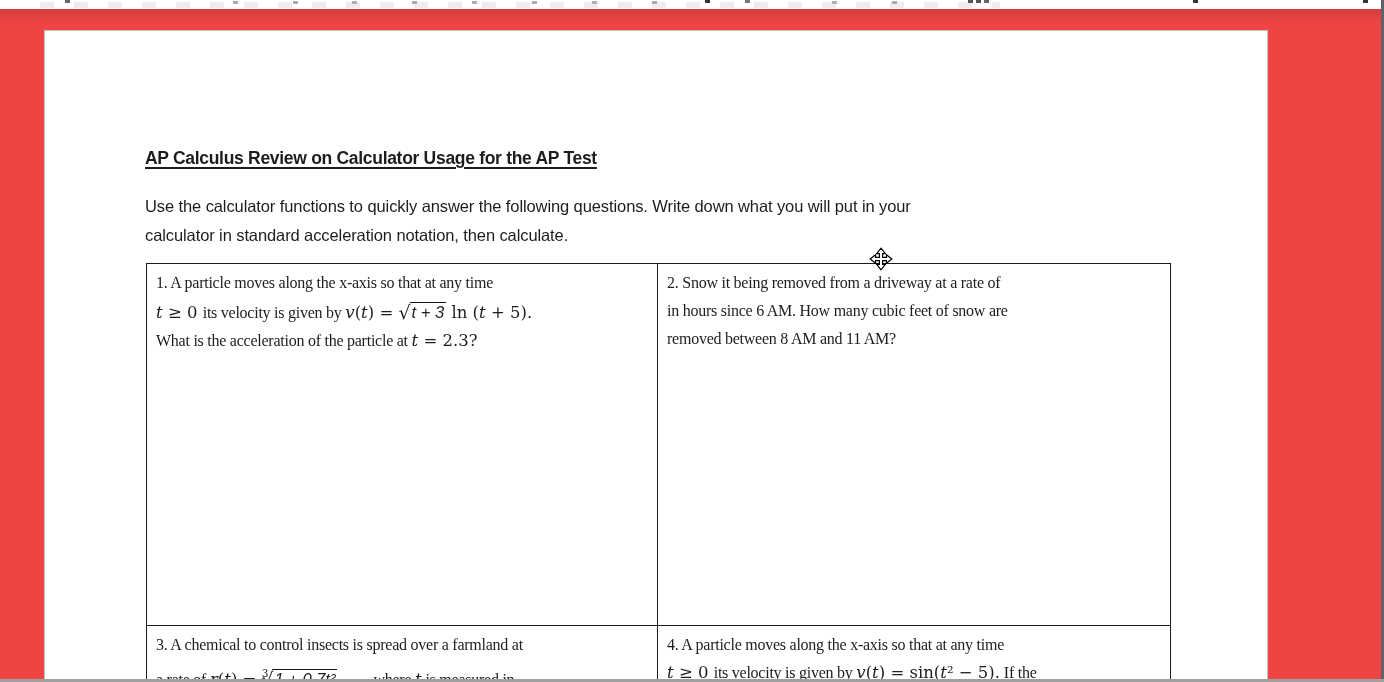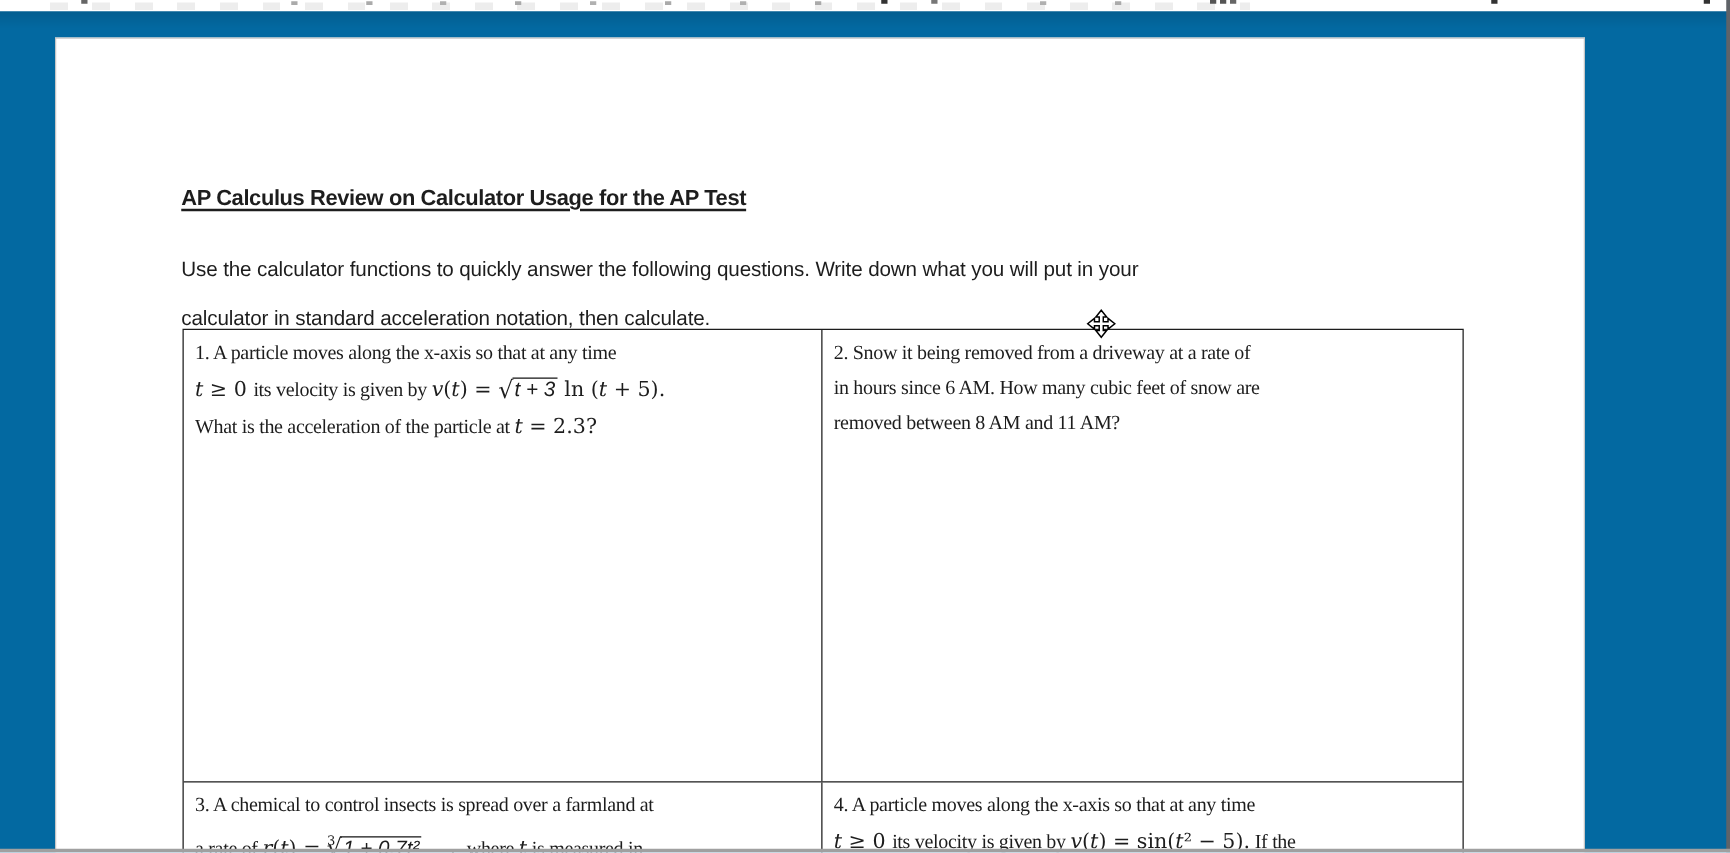--- a/index.html
+++ b/index.html
@@ -1,20 +1,20 @@
 <!DOCTYPE html>
 <html style="--text: #1d1d1d; --tableBorder: #1c1c1c; --pageBorder: #c6c6c6; --bottomEdge: #a0a0a0; --windowEdge: #5f6368;"><head>
 <meta charset="utf-8">
 <style>
   :root{
     --text:#1d1d1d; --tableBorder:#1c1c1c; --pageBorder:#c6c6c6;
     --bottomEdge:#a0a0a0; --windowEdge:#5f6368;
   }
   html,body{margin:0;padding:0;background:#fff;}
-  .screen{position:relative;width:1384px;height:682px;overflow:hidden;background:#0369a1;
+  .screen{position:relative;width:1384px;height:682px;overflow:hidden;background:#ef4444;
           font-family:"Liberation Sans",sans-serif;color:var(--text);}
 
   
   .top-row{position:absolute;left:0;top:0;width:1384px;height:9px;background:#fff;z-index:5;}
   .top-blocks{position:absolute;left:40px;top:2px;width:960px;height:6px;
               background:repeating-linear-gradient(90deg,#ededed 0 14px,rgba(0,0,0,0) 14px 34px);}
   .top-dashes{position:absolute;left:0;top:0;width:5px;height:3px;background:transparent;
     box-shadow:65px 0 0 #666,233px 1px 0 #aaa,293px 1px 0 #aaa,352px 1px 0 #b0b0b0,
       412px 1px 0 #aaa,472px 1px 0 #b0b0b0,532px 1px 0 #aaa,592px 1px 0 #b0b0b0,
       652px 1px 0 #aaa,705px 0 0 #333,745px 0 0 #777,832px 1px 0 #b0b0b0,
@@ -27,21 +27,21 @@
   .win-right{position:absolute;right:0;top:0;width:3px;height:682px;background:var(--windowEdge);z-index:9;}
   .win-bottom{position:absolute;left:0;bottom:0;width:1384px;height:3px;background:var(--bottomEdge);z-index:9;}
 
   
   .page{position:absolute;left:44px;top:30px;width:1224px;height:702px;background:#fff;
         border:1px solid var(--pageBorder);box-sizing:border-box;}
   .doc-title{position:absolute;left:100px;top:117px;font-size:17.5px;font-weight:bold;
              letter-spacing:-0.3px;text-decoration:underline;text-decoration-thickness:1.5px;
              text-underline-offset:3px;white-space:nowrap;}
   .intro{position:absolute;left:100px;top:161px;font-size:16.5px;letter-spacing:-0.1px;}
-  .intro-line{line-height:29px;white-space:nowrap;margin-top:10px;}
+  .intro-line{line-height:29px;white-space:nowrap;}
 
   
   .ptable{position:absolute;left:101px;top:232px;width:1025px;box-sizing:border-box;
           border:1.5px solid var(--tableBorder);}
   .trow{display:flex;}
   .trow1{height:361px;}
   .trow2{height:95px;border-top:1.5px solid var(--tableBorder);}
   .cell{box-sizing:border-box;padding:5px 4px 0 9px;font-size:16px;letter-spacing:-0.25px;overflow:hidden;}
   .cell-left{width:510px;}
   .cell-right{flex:1;border-left:1.5px solid var(--tableBorder);}

